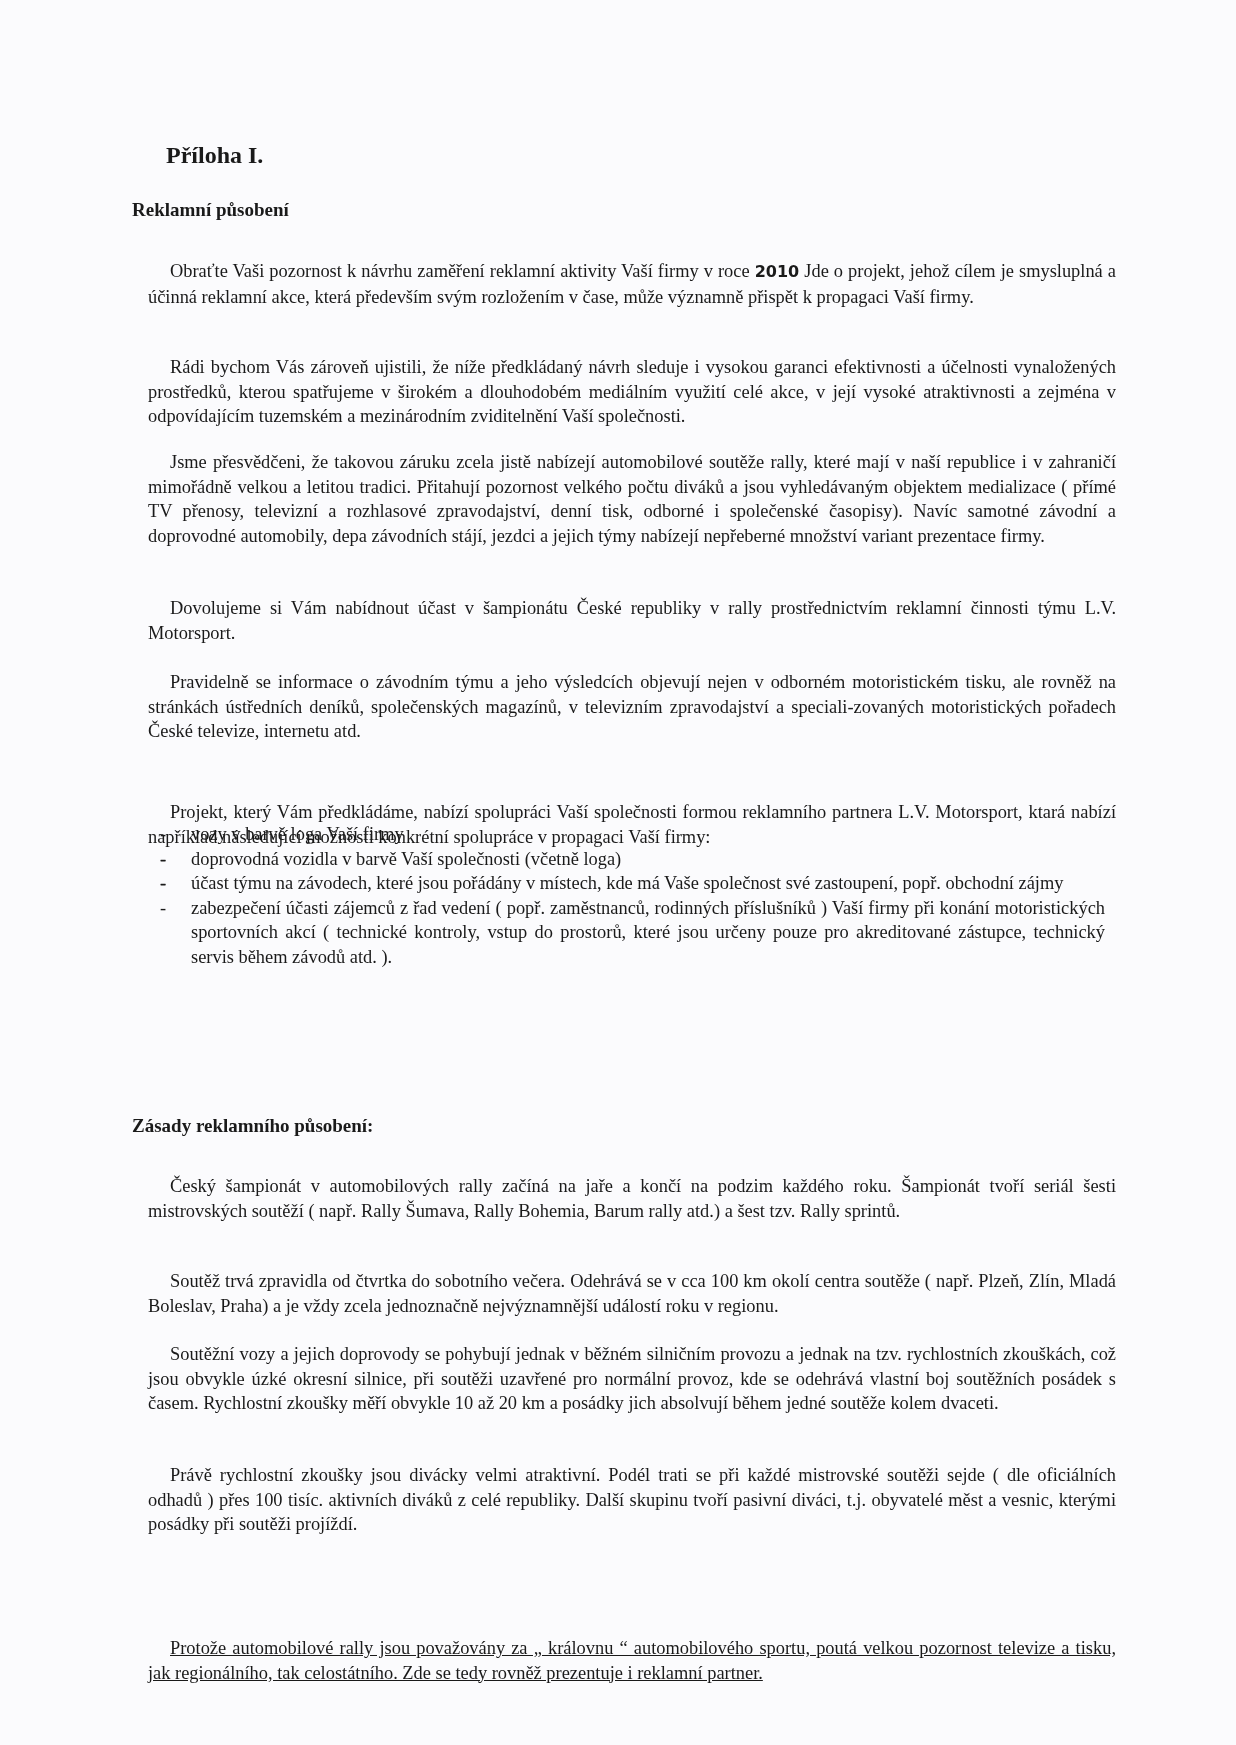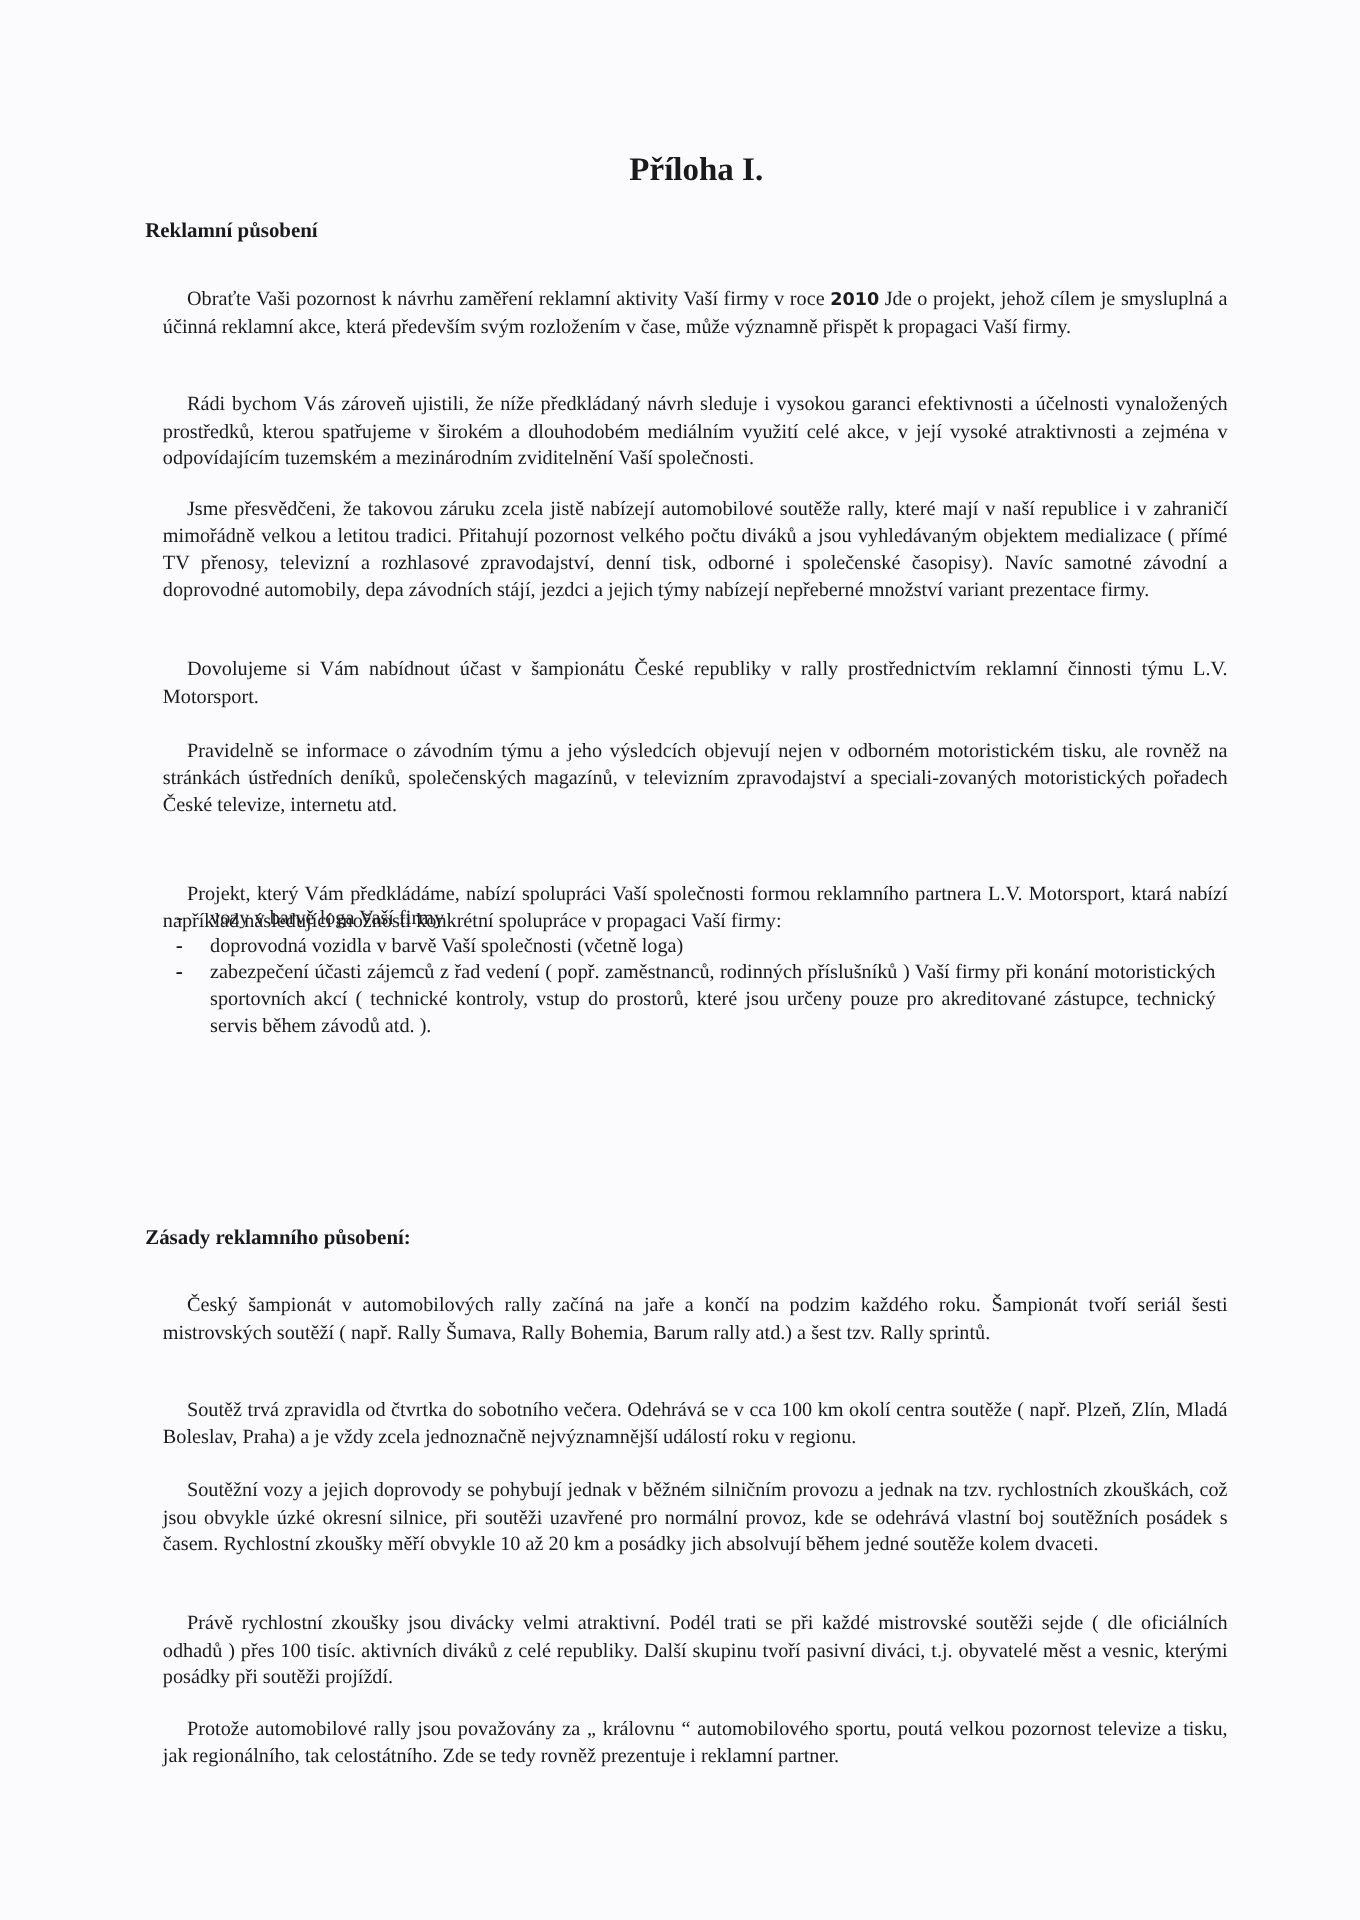--- a/index.html
+++ b/index.html
@@ -27,23 +27,22 @@
       top: 0;
       width: 968px;
       font-size: 18.4px;
       line-height: 24.6px;
     }
     .title {
       position: absolute;
       left: 0;
       width: 968px;
       top: 143px;
-      text-align: center;
       font-weight: bold;
-      font-size: 30px;
+      font-size: 24px;
       margin: 0;
       padding-left: 34px;
       box-sizing: border-box;
     }
     .heading {
       position: absolute;
       left: 0;
       font-weight: bold;
       font-size: 19px;
       margin: 0;
@@ -96,30 +95,30 @@
 
     <p class="para" style="top:654px;">Pravidelně se informace o závodním týmu a jeho výsledcích objevují nejen v odborném motoristickém tisku, ale rovněž na stránkách ústředních deníků, společenských magazínů, v televizním zpravodajství a speciali-zovaných motoristických pořadech České televize, internetu atd.</p>
 
     <p class="para" style="top:784px;">Projekt, který Vám předkládáme, nabízí spolupráci Vaší společnosti formou reklamního partnera L.V. Motorsport, ktará nabízí například následující možnosti konkrétní spolupráce v propagaci Vaší firmy:</p>
 
     <ul class="list" style="top:822px;">
       <li><span class="dash">-</span><span>vozy v barvě loga Vaší firmy</span></li>
       <li><span class="dash">-</span></li>
       <li><span class="dash">-</span><span>doprovodná vozidla v barvě Vaší společnosti  (včetně loga)</span></li>
       <li><span class="dash">-</span></li>
-      <li><span class="dash">-</span></li>
+      <li><span class="dash">-</span><span>účast týmu na závodech, které jsou pořádány v místech, kde má Vaše společnost své zastoupení, popř. obchodní zájmy</span></li>
       <li><span class="dash">-</span><span>zabezpečení účasti zájemců z řad vedení ( popř. zaměstnanců, rodinných příslušníků ) Vaší firmy při konání motoristických sportovních akcí  ( technické kontroly, vstup  do prostorů, které jsou určeny pouze pro akreditované zástupce, technický servis během závodů atd. ).</span></li>
     </ul>
 
     <h2 class="heading" style="top:1114px;">Zásady reklamního působení:</h2>
 
     <p class="para" style="top:1158px;">Český šampionát v automobilových rally začíná na jaře a končí na podzim každého roku. Šampionát tvoří seriál šesti  mistrovských soutěží ( např. Rally Šumava, Rally Bohemia, Barum rally atd.) a šest tzv. Rally sprintů.</p>
 
     <p class="para" style="top:1253px;">Soutěž trvá zpravidla od čtvrtka do sobotního večera. Odehrává se v cca 100 km okolí centra soutěže ( např. Plzeň, Zlín, Mladá Boleslav, Praha) a je vždy zcela jednoznačně nejvýznamnější událostí roku v regionu.</p>
 
     <p class="para" style="top:1326px;">Soutěžní vozy a jejich doprovody se pohybují jednak v běžném silničním provozu a jednak na tzv. rychlostních zkouškách, což jsou obvykle úzké okresní silnice, při soutěži uzavřené pro normální provoz, kde se odehrává vlastní boj soutěžních posádek s časem. Rychlostní zkoušky měří obvykle 10 až 20 km a posádky jich absolvují během jedné soutěže kolem dvaceti.</p>
 
     <p class="para" style="top:1447px;">Právě rychlostní zkoušky jsou divácky velmi atraktivní. Podél trati se při každé mistrovské soutěži sejde  ( dle oficiálních odhadů ) přes 100 tisíc. aktivních diváků z celé republiky. Další skupinu tvoří pasivní diváci, t.j. obyvatelé měst a vesnic, kterými posádky při soutěži projíždí.</p>
 
-    <p class="para" style="top:1543px;">Protože automobilové rally jsou považovány za „ královnu “ automobilového sportu, poutá velkou pozornost televize a tisku, jak regionálního, tak celostátního. Zde se tedy rovněž prezentuje i reklamní partner.</p>
+    <p class="para" style="top:1620px;text-decoration:underline;">Protože automobilové rally jsou považovány za „ královnu “ automobilového sportu, poutá velkou pozornost televize a tisku, jak regionálního, tak celostátního. Zde se tedy rovněž prezentuje i reklamní partner.</p>
 
   </div>
 </div>
 
 </body></html>

